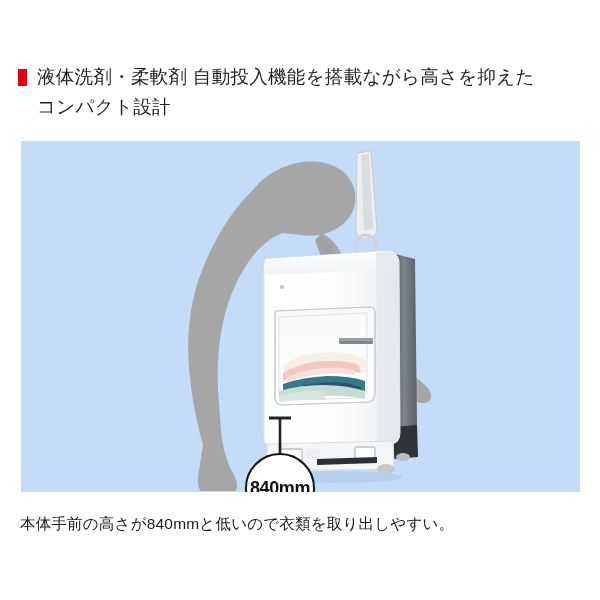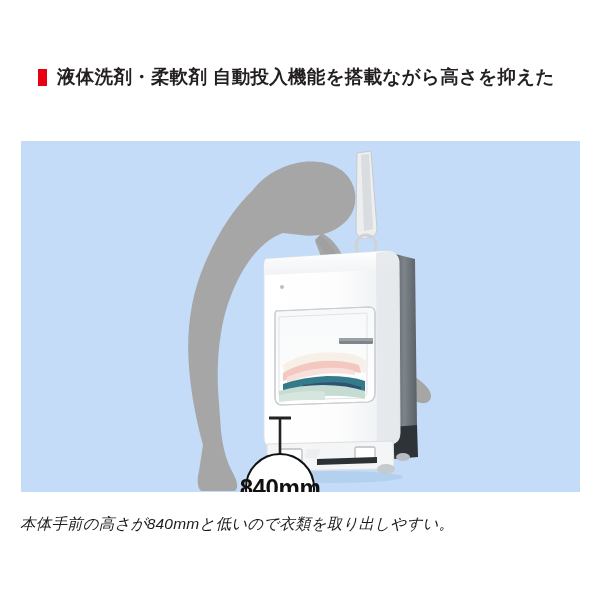--- a/index.html
+++ b/index.html
@@ -19,26 +19,25 @@
   
   .heading {
     position: absolute;
     left: 18px;
     top: 62px;
     width: 570px;
   }
   .heading-line {
     display: block;
     font-size: 18.5px;
-    font-weight: bold;
+    font-weight: normal;
     color: #231f20;
     line-height: 30px;
     letter-spacing: 0.3px;
     white-space: nowrap;
-    margin-left: 20px;
   }
   .heading-line-1 {
     position: relative;
     padding-left: 19px;
   }
   .heading-bullet {
     position: absolute;
     left: 0px;
     top: 7px;
     width: 9px;
@@ -101,48 +100,48 @@
     height: 70px;
     border-radius: 50%;
     background: #ffffff;
     border: 2.5px solid #111111;
     box-sizing: border-box;
     display: flex;
     align-items: center;
     justify-content: center;
   }
   .badge-label {
-    font-size: 24px;
+    font-size: 18px;
     font-weight: bold;
     color: #111111;
     letter-spacing: -0.4px;
     line-height: 1;
   }
 
   
   .caption {
     position: absolute;
     left: 20px;
     top: 513px;
     font-size: 15.5px;
     color: #1b1b1b;
     line-height: 22px;
     letter-spacing: 0.2px;
     white-space: nowrap;
-    font-style: italic;
   }
 </style>
 </head>
 <body>
 
 <div class="heading">
   <span class="heading-line heading-line-1">
     <span class="heading-bullet"></span>
     <span>液体洗剤・柔軟剤 自動投入機能を搭載ながら高さを抑えた</span>
   </span>
+  <span class="heading-line heading-line-2">コンパクト設計</span>
 </div>
 
 <div class="panel">
 
   <div class="scene">
     <svg width="559" height="351" viewBox="0 0 559 351" xmlns="http://www.w3.org/2000/svg">
       <defs>
         <linearGradient id="bodyGrad" x1="0" y1="0" x2="1" y2="0">
           <stop offset="0%" stop-color="#ffffff"></stop>
           <stop offset="55%" stop-color="#fdfdfd"></stop>

